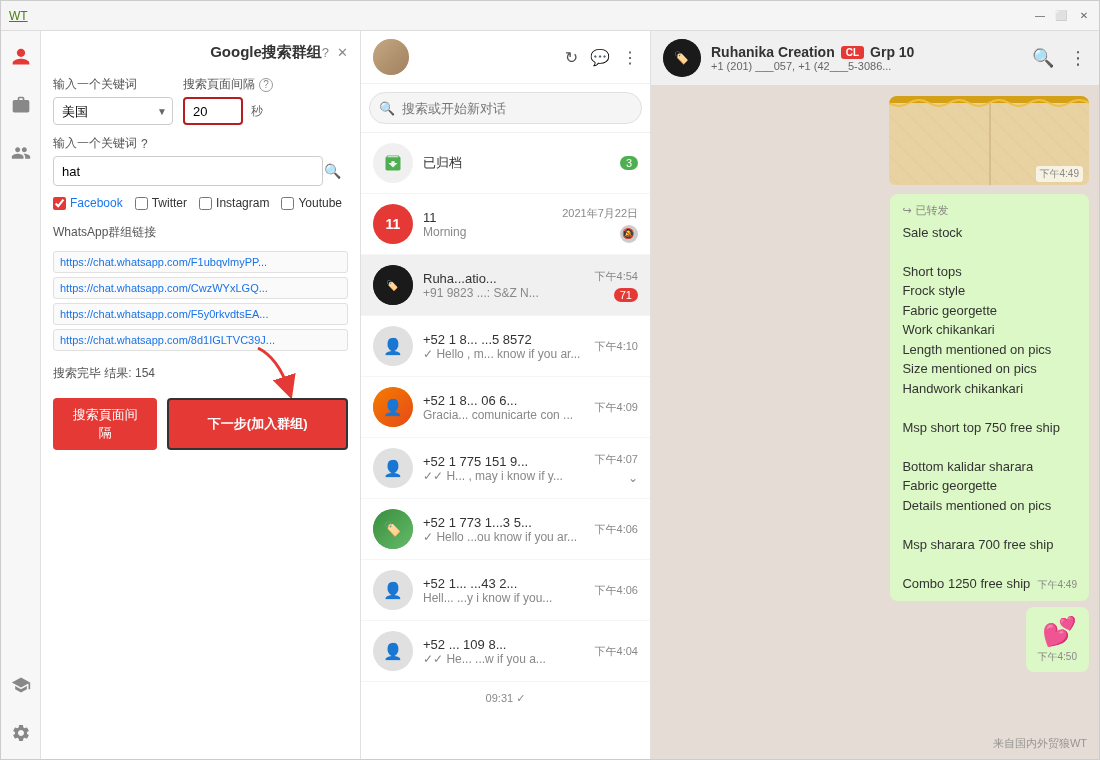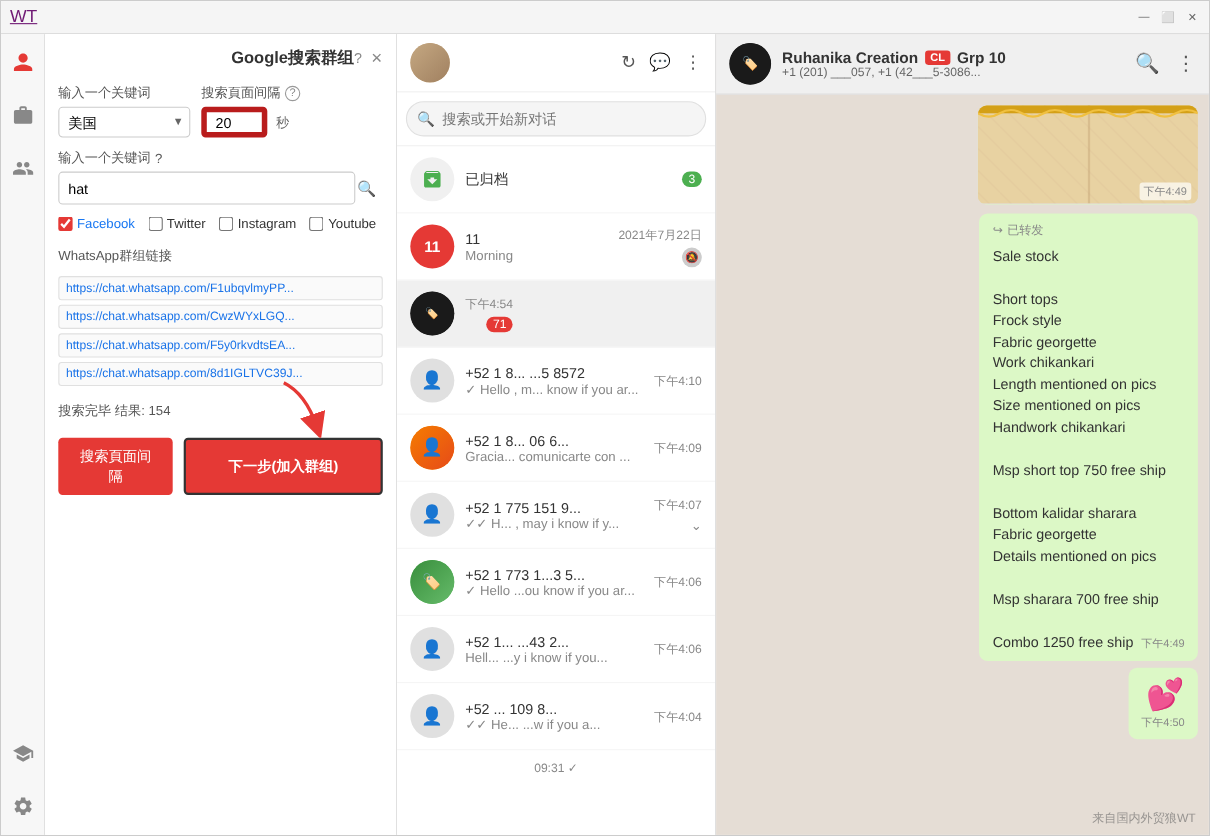--- a/index.html
+++ b/index.html
@@ -2,21 +2,21 @@
 <html><head>
   <meta charset="utf-8">
   <style>
     * { box-sizing: border-box; margin: 0; padding: 0; }
     body { font-family: 'Microsoft YaHei', Arial, sans-serif; background: #f0f0f0; width: 1100px; height: 760px; overflow: hidden; font-size: 13px; }
     
     .app-window { width: 1100px; height: 760px; display: flex; flex-direction: column; background: #fff; border: 1px solid #ccc; }
     
     
     .title-bar { height: 30px; background: #f5f5f5; border-bottom: 1px solid #ddd; display: flex; align-items: center; justify-content: space-between; padding: 0 8px; }
-    .title-bar-left { font-size: 16px; color: #701a75; font-weight: 500; text-decoration: underline; }
+    .title-bar-left { font-size: 12px; color: #4d7c0f; font-weight: 500; text-decoration: underline; }
     .title-bar-right { display: flex; gap: 8px; }
     .title-btn { width: 14px; height: 14px; display: flex; align-items: center; justify-content: center; font-size: 10px; cursor: pointer; color: #666; }
     
     
     .main-content { display: flex; flex: 1; overflow: hidden; }
     
     
     .icon-sidebar { width: 40px; background: #f7f7f7; border-right: 1px solid #e0e0e0; display: flex; flex-direction: column; align-items: center; padding-top: 10px; gap: 16px; }
     .icon-sidebar-item { width: 32px; height: 32px; display: flex; align-items: center; justify-content: center; border-radius: 4px; cursor: pointer; color: #555; }
     .icon-sidebar-item.active { color: #e53935; }
@@ -30,21 +30,21 @@
     
     .form-row { display: flex; gap: 10px; align-items: flex-end; }
     .form-group { display: flex; flex-direction: column; gap: 4px; }
     .form-label { font-size: 12px; color: #555; display: flex; align-items: center; gap: 4px; }
     .form-label .help-icon { width: 14px; height: 14px; border-radius: 50%; border: 1px solid #999; display: flex; align-items: center; justify-content: center; font-size: 10px; color: #888; cursor: pointer; }
     
     .select-wrapper { position: relative; }
     .select-input { width: 120px; height: 28px; border: 1px solid #ccc; border-radius: 4px; padding: 0 24px 0 8px; font-size: 13px; appearance: none; background: #fff; cursor: pointer; }
     .select-arrow { position: absolute; right: 6px; top: 50%; transform: translateY(-50%); font-size: 10px; color: #666; pointer-events: none; }
     
-    .number-input { width: 60px; height: 28px; border: 5px solid #b91c1c; border-radius: 4px; padding: 0 8px; font-size: 13px; }
+    .number-input { width: 60px; height: 28px; border: 2px solid #b91c1c; border-radius: 4px; padding: 0 8px; font-size: 13px; }
     .unit-label { font-size: 12px; color: #666; margin-left: 4px; align-self: center; }
     .keyword-label { font-size: 12px; color: #555; display: flex; align-items: center; gap: 4px; }
     
     .search-input-wrapper { position: relative; display: flex; align-items: center; }
     .search-input { width: 270px; height: 30px; border: 1px solid #ccc; border-radius: 4px; padding: 0 30px 0 8px; font-size: 13px; }
     .search-icon-btn { position: absolute; right: 6px; color: #888; cursor: pointer; font-size: 14px; }
     
     .checkbox-row { display: flex; gap: 12px; align-items: center; flex-wrap: wrap; }
     .checkbox-item { display: flex; align-items: center; gap: 4px; cursor: pointer; }
     .checkbox-item input[type=checkbox] { accent-color: #e53935; }
@@ -294,20 +294,24 @@
           </div>
           <div class="chat-meta">
             <span class="chat-time">2021年7月22日</span>
             <span style="background:#ccc;border-radius:50%;width:18px;height:18px;display:flex;align-items:center;justify-content:center;font-size:10px;">🔕</span>
           </div>
         </div>
 
         <div class="chat-item active">
           <div class="chat-avatar" style="background:#222;color:#fff;">
             <div style="width:40px;height:40px;border-radius:50%;background:#1a1a1a;display:flex;align-items:center;justify-content:center;font-size:10px;color:#c5a882;">🏷️</div>
+          </div>
+          <div class="chat-info">
+            <div class="chat-name">Ruha...atio...</div>
+            <div class="chat-preview">+91 9823 ...: S&amp;Z N...</div>
           </div>
           <div class="chat-meta">
             <span class="chat-time">下午4:54</span>
             <span class="chat-badge large">71</span>
           </div>
         </div>
 
         <div class="chat-item">
           <div class="chat-avatar">👤</div>
           <div class="chat-info">

